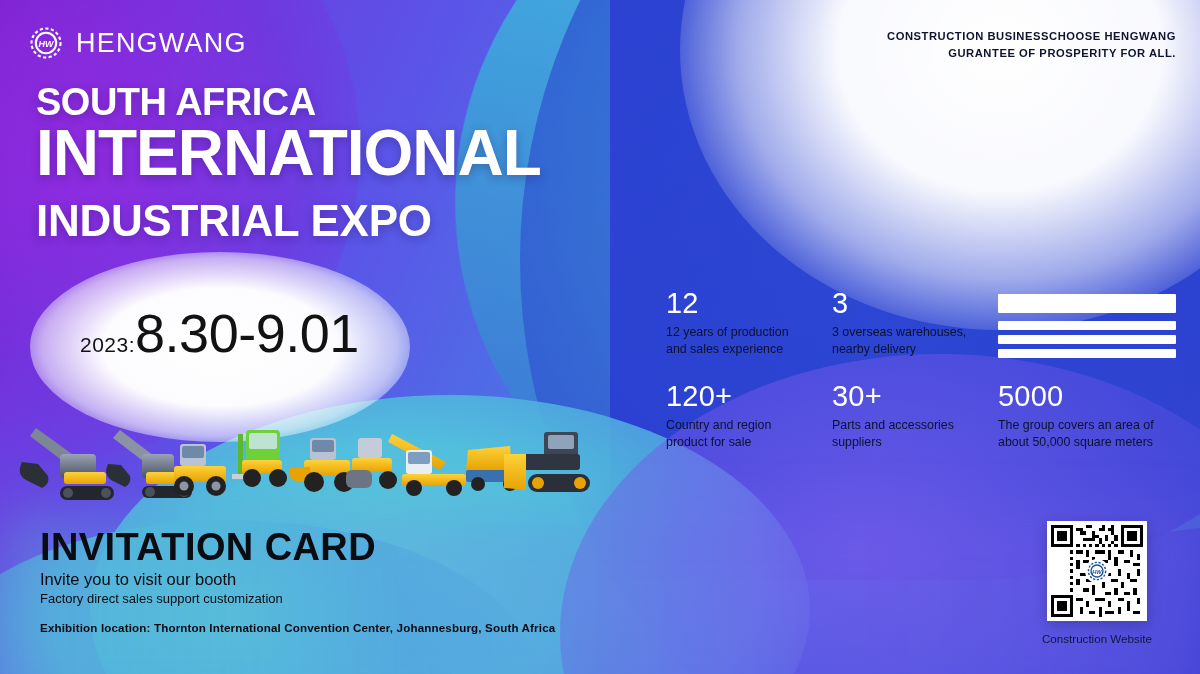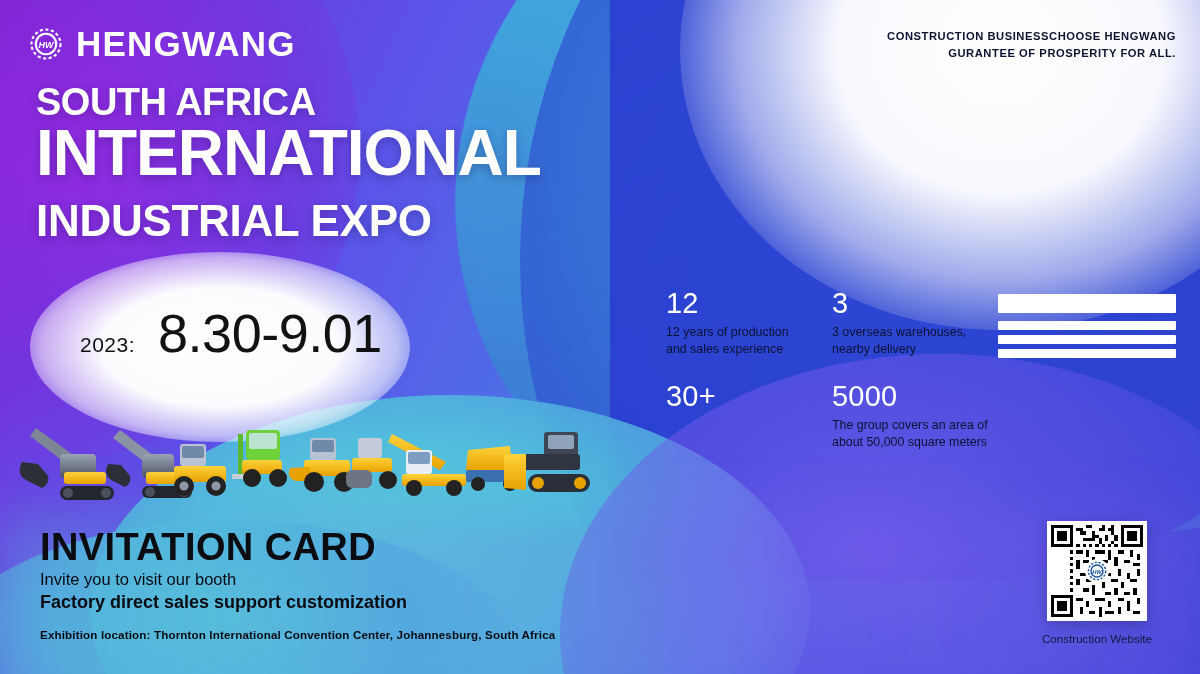--- a/index.html
+++ b/index.html
@@ -90,21 +90,21 @@
     left:0;bottom:-40px;width:1200px;height:200px;
     background:linear-gradient(90deg, rgba(90,190,215,.35) 0%, rgba(95,120,230,.25) 35%, rgba(110,95,235,.25) 70%, rgba(120,95,235,.2) 100%);
     filter:blur(26px);
   }
 
   
   .logo-row{position:absolute;left:27px;top:24px;display:flex;align-items:center;gap:11px;}
   .logo-mark{width:38px;height:38px;position:relative;}
   .logo-mark svg{display:block;}
   .logo-word{
-    color:#fff;font-weight:bold;font-size:35px;letter-spacing:1.2px;
+    color:#fff;font-weight:normal;font-size:27px;letter-spacing:1.2px;
     font-family:"Liberation Sans", sans-serif;
   }
 
   .tagline{
     position:absolute;right:24px;top:28px;
     text-align:right;color:#0d1330;
     font-size:11.2px;font-weight:bold;letter-spacing:.55px;line-height:1.55;
   }
 
   
@@ -121,21 +121,21 @@
     flex-direction:column;
   }
   .headline .l2 .big{font-size:64px;letter-spacing:-1px;}
   .headline .l2 .small{font-size:44px;letter-spacing:-.3px;}
 
   
   .booth-block{position:absolute;left:80px;top:296px;color:#121212;}
   .booth-line{display:flex;align-items:baseline;justify-content:flex-end;}
   .booth-line .lbl{font-size:23px;letter-spacing:.5px;}
   .booth-line .val{font-size:42px;letter-spacing:-.5px;}
-  .booth-line.date{margin-top:6px;gap:23px;}
+  .booth-line.date{margin-top:6px;}
   .booth-line.date .lbl{font-size:21px;}
   .booth-line.date .val{font-size:54px;}
 
   
   .machines{position:absolute;left:14px;top:410px;width:600px;height:110px;}
   .machines svg{display:block;}
 
   
   .stats{
     position:absolute;left:666px;top:288px;width:512px;
@@ -150,21 +150,21 @@
   }
   .bars{display:flex;flex-direction:column;gap:5px;padding-top:6px;}
   .bars i{display:block;background:#fff;width:178px;border-radius:1px;}
   .bars i.thick{height:19px;margin-bottom:3px;}
   .bars i.thin{height:9px;}
 
   
   .invite{position:absolute;left:40px;top:528px;color:#0b0b12;}
   .invite .title{font-size:38px;letter-spacing:.4px;line-height:1;font-weight:bold;}
   .invite .sub{font-size:16.5px;margin-top:4px;line-height:1.2;}
-  .invite .p{font-size:18px;font-weight:bold;line-height:1.42;}
+  .invite .p{font-size:13px;font-weight:normal;line-height:1.42;}
   .invite .loc{font-size:11.6px;font-weight:bold;margin-top:13px;letter-spacing:.15px;}
 
   
   .qr-wrap{position:absolute;left:1047px;top:521px;width:100px;}
   .qr-box{
     width:100px;height:100px;background:#fff;padding:4px;
     box-shadow:0 4px 12px rgba(20,20,70,.28);
     position:relative;
   }
   .qr-box svg{display:block;}
@@ -342,21 +342,32 @@
       </div>
     </div>
     <div class="bars">
       <i class="thick"></i>
       <i class="thin"></i>
       <i class="thin"></i>
       <i class="thin"></i>
     </div>
 
     <div class="stat">
+      <div class="num">120+</div>
+      <div class="desc">
+        <span>Country and region</span><br>
+        <span>product for sale</span>
+      </div>
+    </div>
+    <div class="stat">
       <div class="num">30+</div>
+      <div class="desc">
+        <span>Parts and accessories</span><br>
+        <span>suppliers</span>
+      </div>
     </div>
     <div class="stat">
       <div class="num">5000</div>
       <div class="desc" style="max-width:178px">
         <span>The group covers an area of</span><br>
         <span>about 50,000 square meters</span>
       </div>
     </div>
   </div>
 

